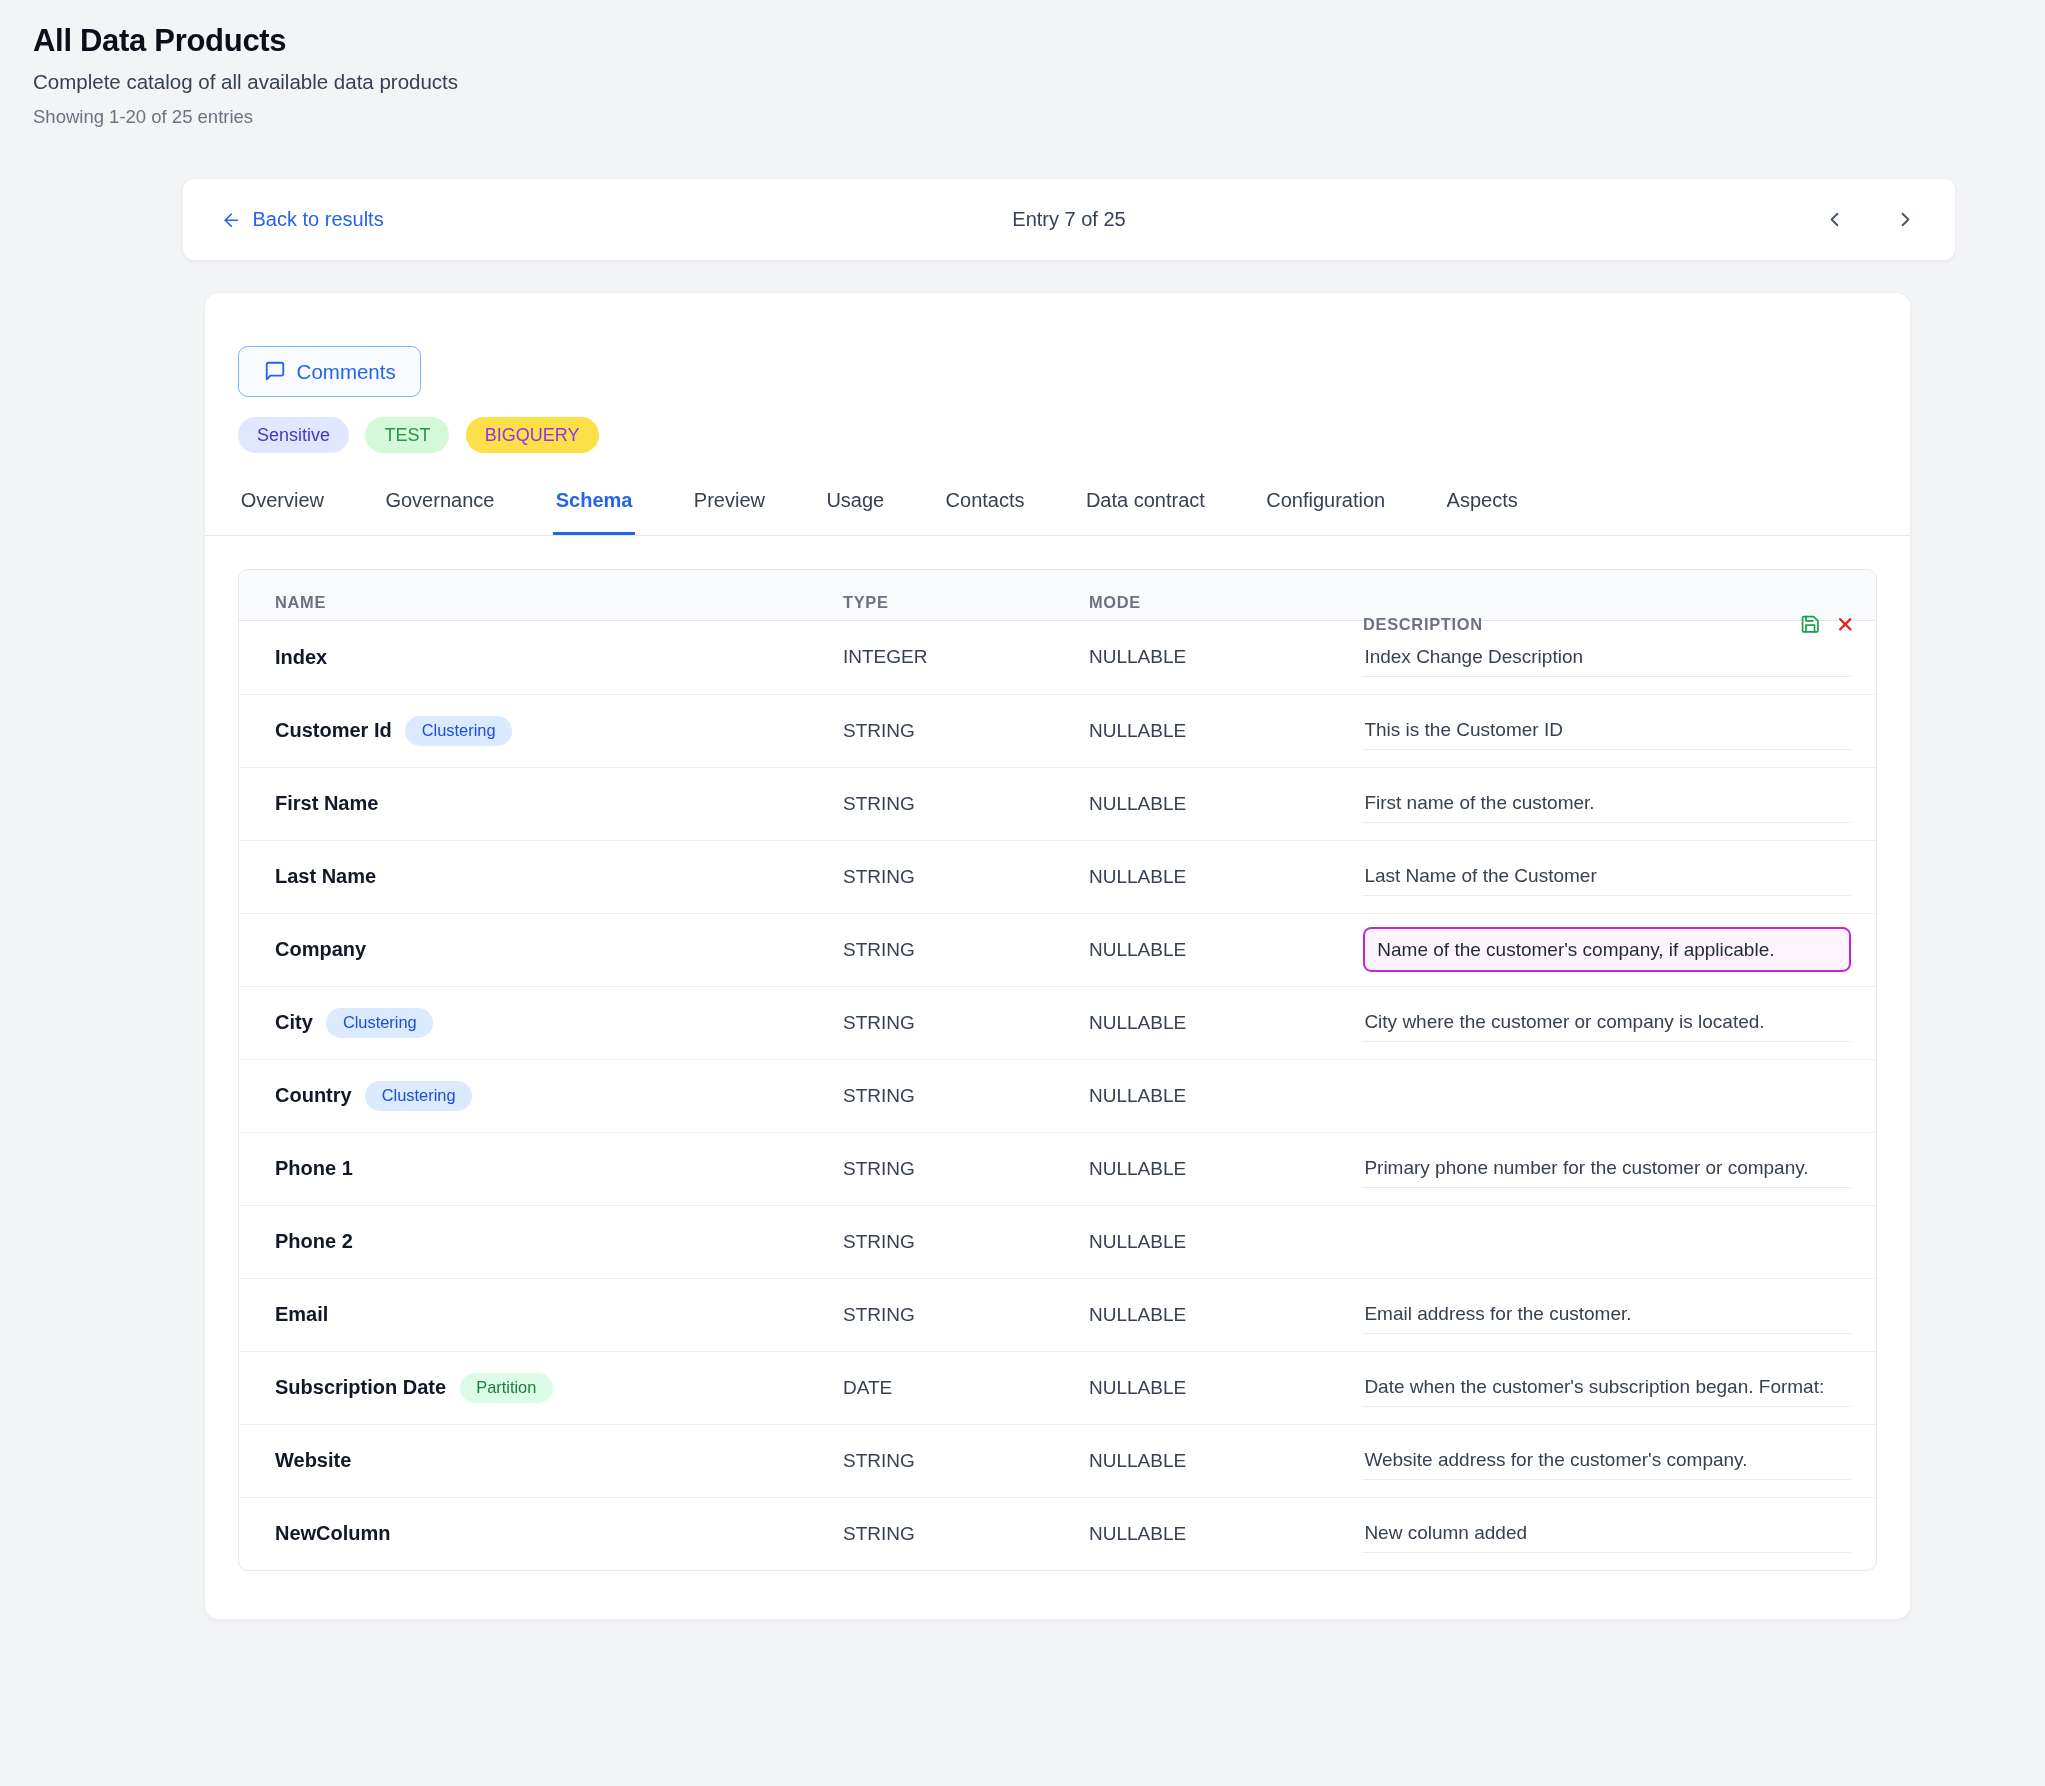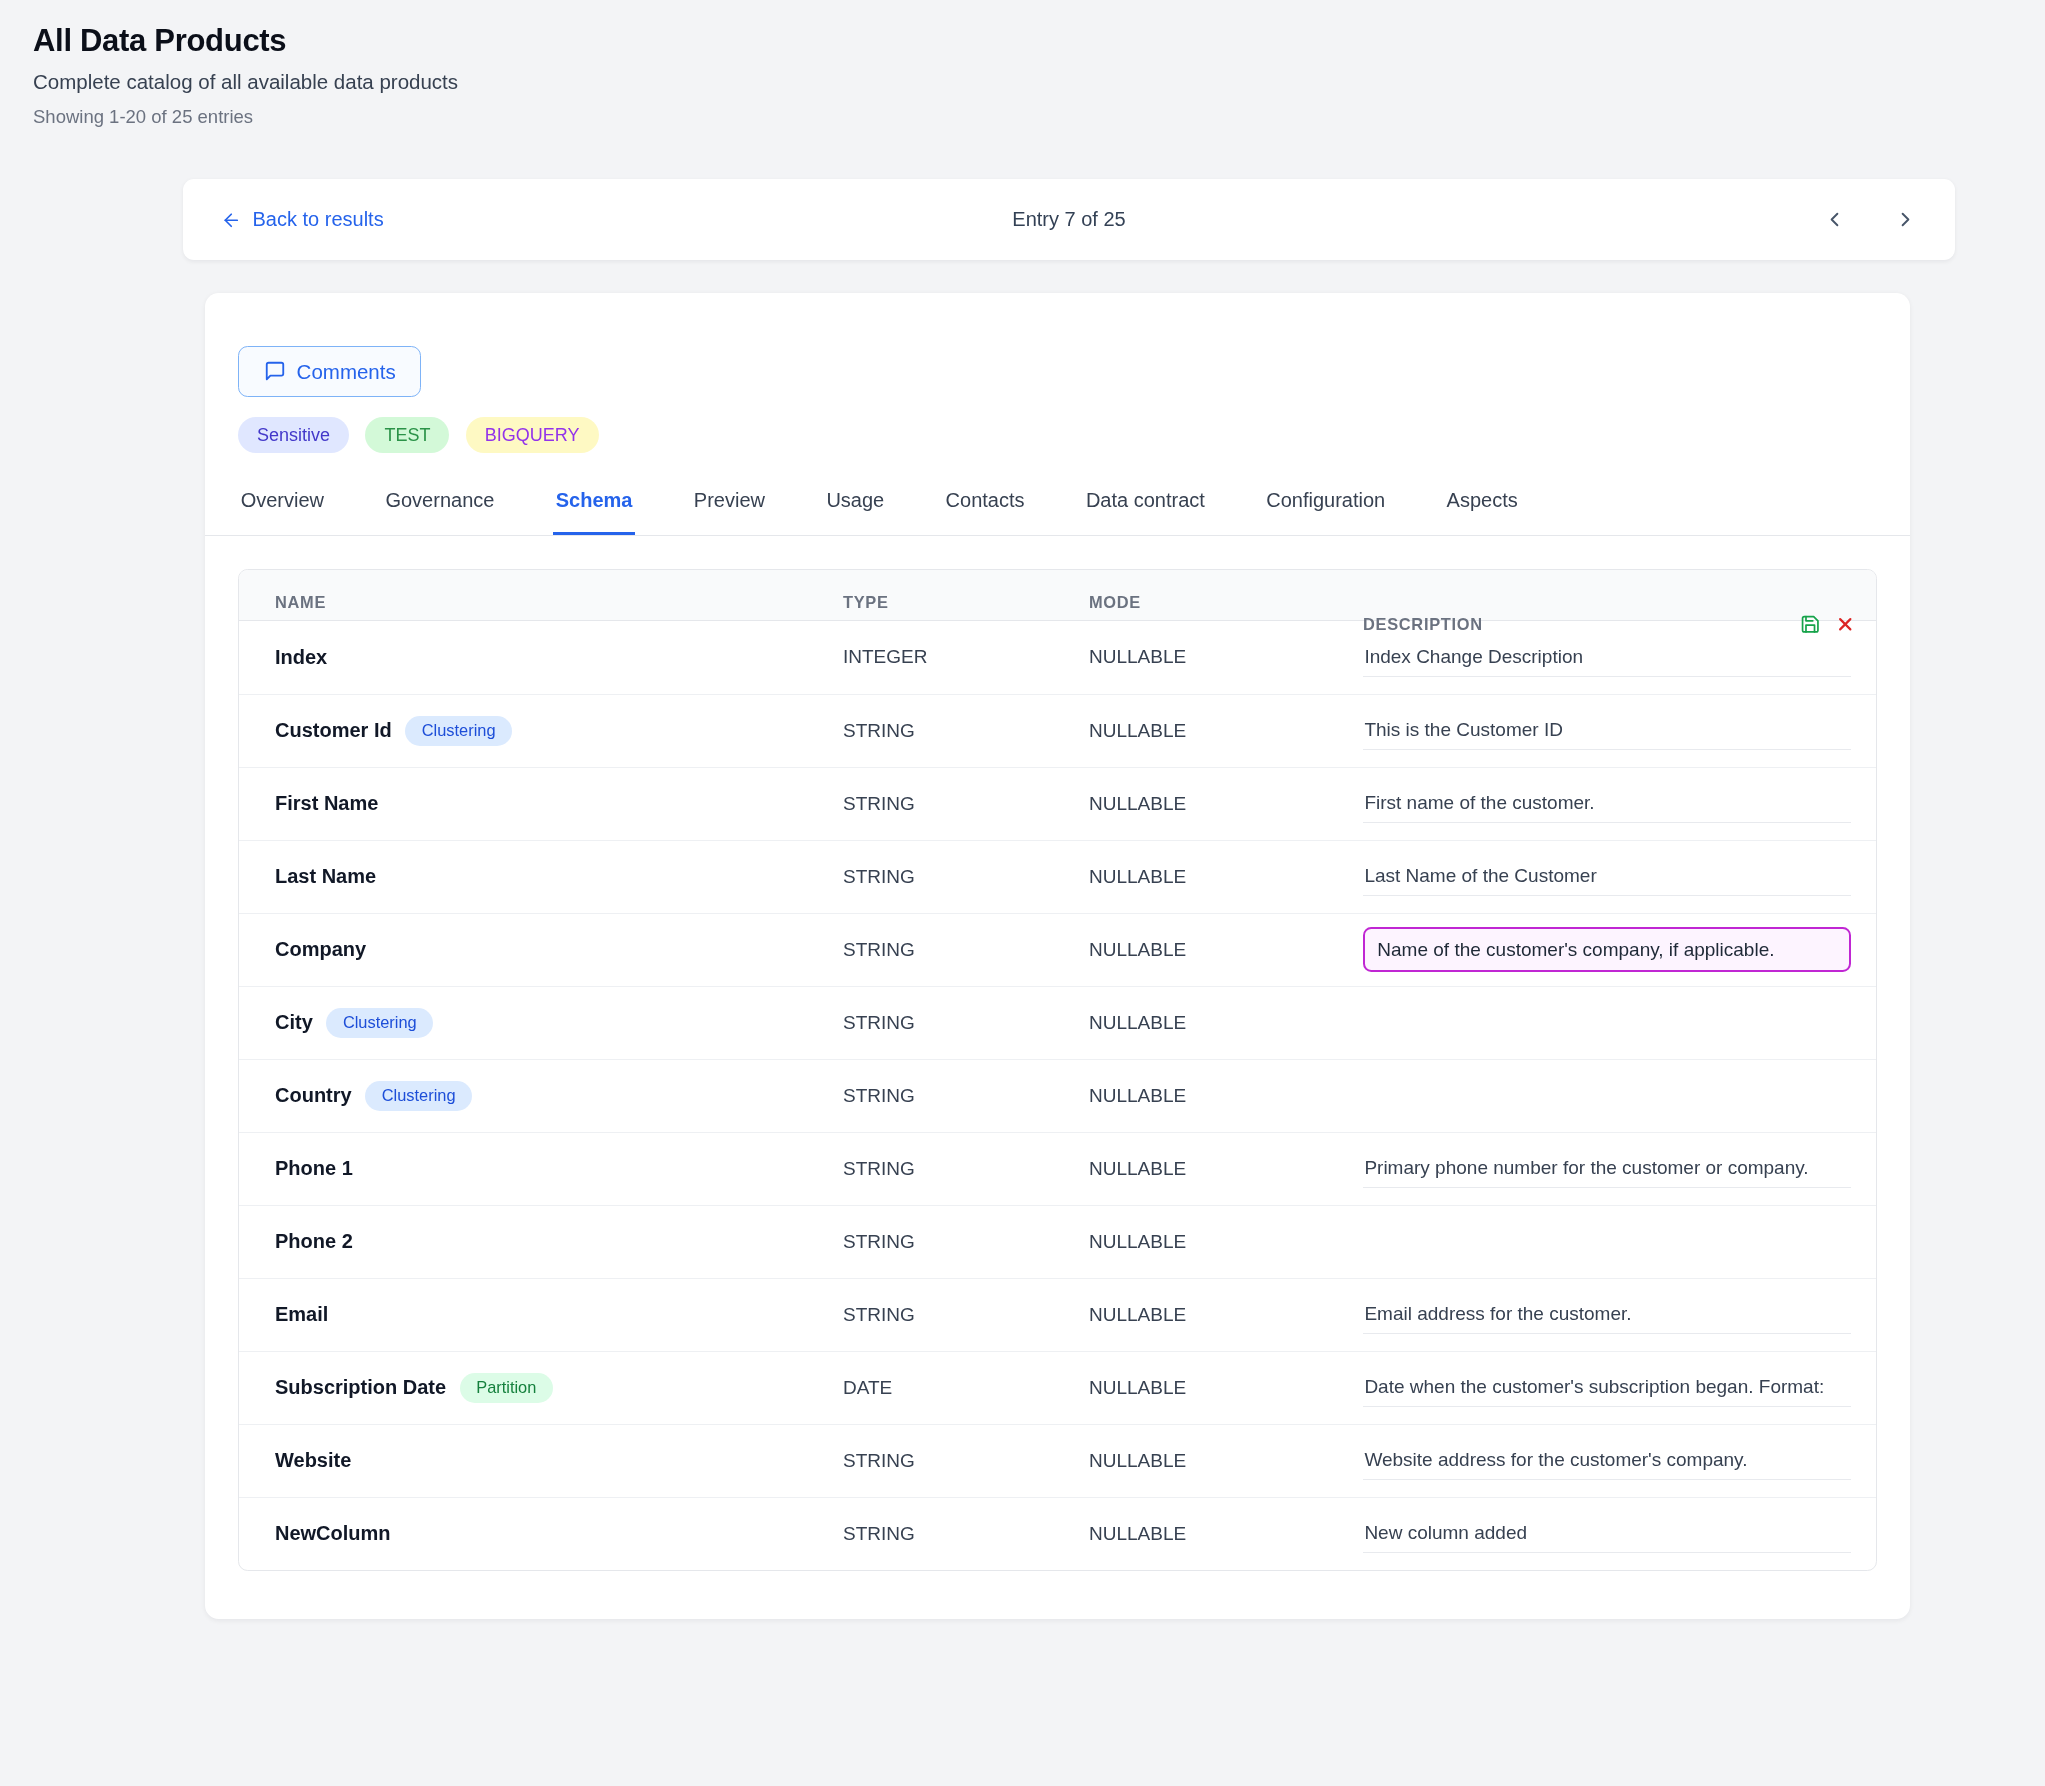--- a/index.html
+++ b/index.html
@@ -172,21 +172,21 @@
             <svg width="22" height="22" viewBox="0 0 24 24" fill="none" stroke="currentColor" stroke-width="2" stroke-linecap="round" stroke-linejoin="round">
                 <path d="M21 15a2 2 0 0 1-2 2H7l-4 4V5a2 2 0 0 1 2-2h14a2 2 0 0 1 2 2z"></path>
               </svg>
           </span>
           <span>Comments</span>
         </button>
       </div>
       <div class="tags-row">
           <span class="tag" style="background: rgb(224, 231, 255); color: rgb(67, 56, 202);">Sensitive</span>
           <span class="tag" style="background: rgb(211, 249, 216); color: rgb(43, 147, 72);">TEST</span>
-          <span class="tag" style="background: #fef9c3; color: rgb(147, 51, 234);">BIGQUERY</span>
+          <span class="tag" style="background: #fde047; color: rgb(147, 51, 234);">BIGQUERY</span>
         </div>
     </div>
 
     <div class="tabs">
         <button class="tab">Overview</button>
         <button class="tab">Governance</button>
         <button class="tab active">Schema</button>
         <button class="tab">Preview</button>
         <button class="tab">Usage</button>
         <button class="tab">Contacts</button>
@@ -276,20 +276,23 @@
       <input class="desc-input highlighted" type="text" value="Name of the customer's company, if applicable." style="">
     </div>
   </div>
             <div class="trow">
     <div class="td td-name">
       <span class="fname">City</span>
       <span class="fbadge" style="background: rgb(219, 234, 254); color: rgb(29, 78, 216);">Clustering</span>
     </div>
     <div class="td ftype">STRING</div>
     <div class="td fmode">NULLABLE</div>
+    <div class="td td-desc">
+      <input class="desc-input" type="text" value="City where the customer or company is located." style="">
+    </div>
   </div>
             <div class="trow">
     <div class="td td-name">
       <span class="fname">Country</span>
       <span class="fbadge" style="background: rgb(219, 234, 254); color: rgb(29, 78, 216);">Clustering</span>
     </div>
     <div class="td ftype">STRING</div>
     <div class="td fmode">NULLABLE</div>
   </div>
             <div class="trow">

